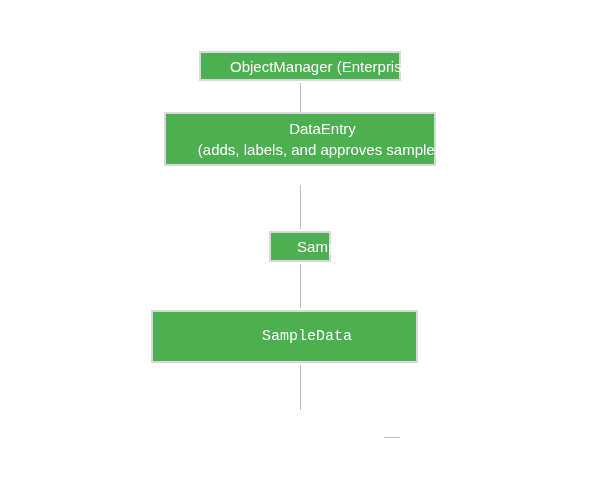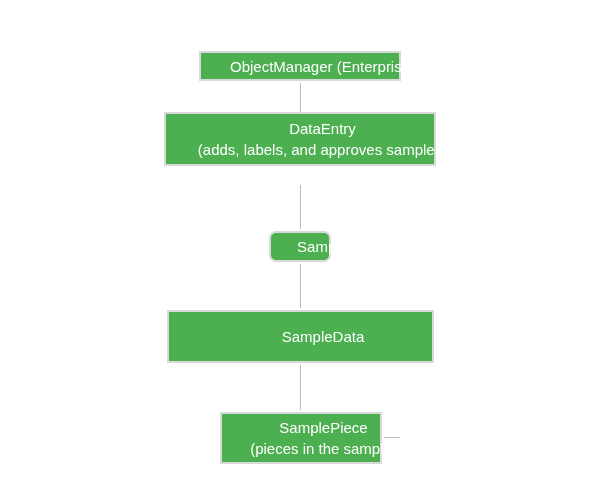--- a/index.html
+++ b/index.html
@@ -34,22 +34,22 @@
   .connector {
     position: absolute;
     background: var(--connector, #bdbdbd);
   }
   .connector.v { width: 1px; }
   .connector.h { height: 1px; }
 
   
   #node-objectmanager   { left: 199px; top: 51px;  width: 202px; height: 30px; }
   #node-dataentry       { left: 164px; top: 112px; width: 272px; height: 54px; }
-  #node-sample          { left: 269px; top: 231px; width: 62px;  height: 31px; border-radius: 7px; }
-  #node-sampledata      { left: 167px; top: 310px; width: 267px; height: 53px; }
+  #node-sample          { left: 269px; top: 231px; width: 62px;  height: 31px; }
+  #node-sampledata      { left: 151px; top: 310px; width: 267px; height: 53px; font-family: Liberation Mono, monospace; }
   #node-samplepiece     { left: 220px; top: 412px; width: 162px; height: 52px; }
   #node-labels          { left: 402px; top: 423px; width: 185px; height: 31px; }
 
   
   #conn-om-de   { left: 300px; top: 83px;  height: 44px; }
   #conn-de-s    { left: 300px; top: 185px; height: 44px; }
   #conn-s-sd    { left: 300px; top: 264px; height: 44px; }
   #conn-sd-sp   { left: 300px; top: 365px; height: 45px; }
   #conn-sp-lc   { left: 384px; top: 437px; width: 16px;  }
 </style>
@@ -76,21 +76,17 @@
   </div>
 
   <div class="connector v" id="conn-s-sd"></div>
 
   <div class="node" id="node-sampledata">
     <div>SampleData</div>
   </div>
 
   <div class="connector v" id="conn-sd-sp"></div>
 
-  <div class="node" id="node-samplepiece">
-    <div>SamplePiece</div>
-    <div>(pieces in the sample)</div>
-  </div>
 
   <div class="connector h" id="conn-sp-lc"></div>
 
 
 </div>
 
 </body></html>

